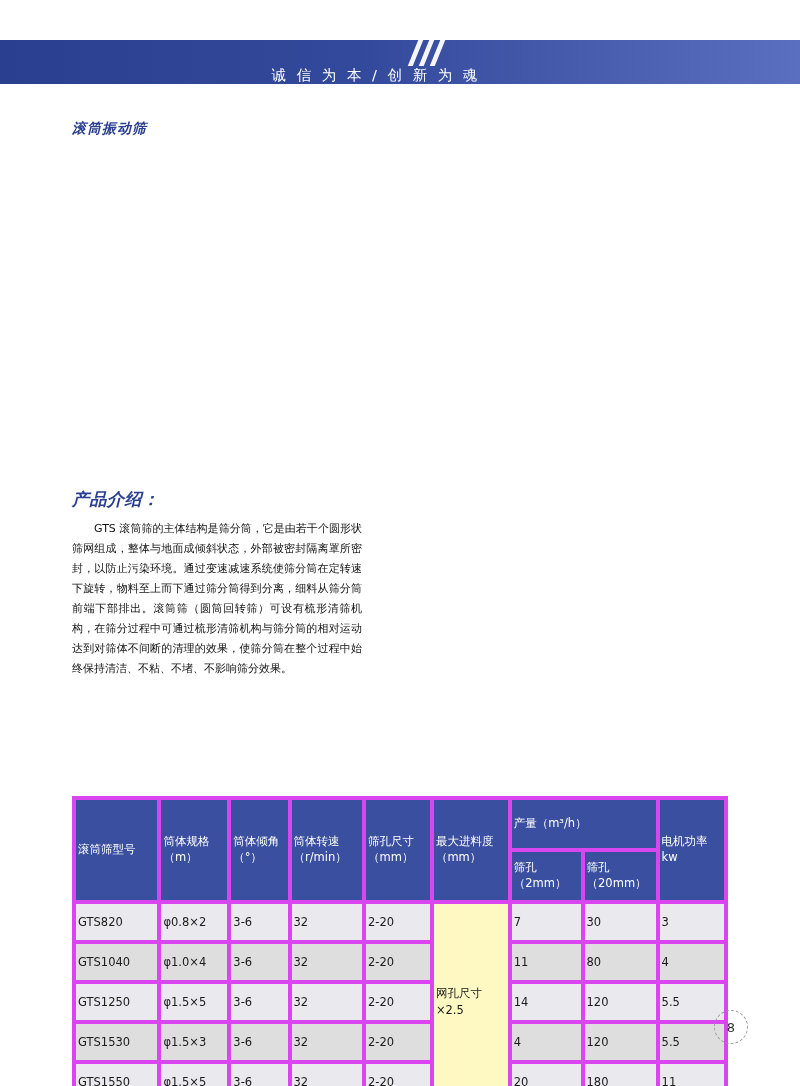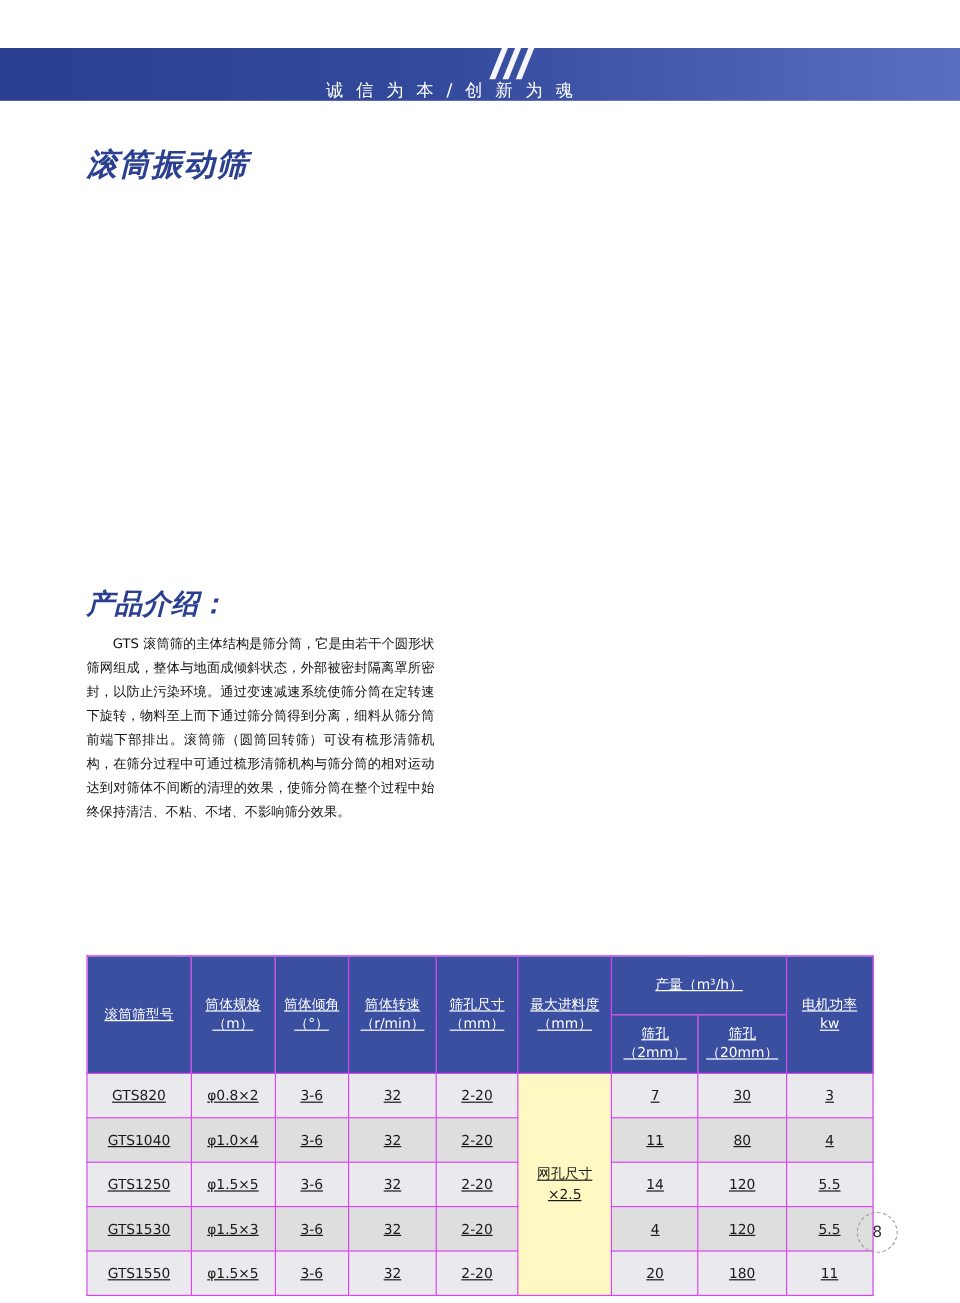--- a/index.html
+++ b/index.html
@@ -50,21 +50,21 @@
     font-size: 14.5px;
     letter-spacing: 3px;
     font-family: "DejaVu Sans", sans-serif;
   }
 
   
   .page-title {
     position: absolute;
     top: 120px;
     left: 72px;
-    font-size: 26px;
+    font-size: 14px;
     font-weight: bold;
     font-style: italic;
     color: #2a3f8f;
     letter-spacing: 1px;
     font-family: "DejaVu Sans", sans-serif;
   }
 
   
   .photo-wrap {
     position: absolute;
@@ -83,21 +83,21 @@
   
   .col {
     position: absolute;
     top: 488px;
     width: 290px;
   }
   .col-left  { left: 72px; }
   .col-right { left: 406px; }
   .col h3 {
     margin: 0 0 8px 0;
-    font-size: 23px;
+    font-size: 17px;
     font-weight: bold;
     font-style: italic;
     color: #2a3f8f;
     font-family: "DejaVu Sans", sans-serif;
     letter-spacing: 0.5px;
   }
   .col p {
     margin: 0;
     font-size: 11px;
     line-height: 1.82;
@@ -112,25 +112,24 @@
     position: absolute;
     top: 796px;
     left: 72px;
     width: 656px;
     border-collapse: collapse;
     font-family: "DejaVu Sans", sans-serif;
     font-size: 11.5px;
   }
   .spec-table th,
   .spec-table td {
-    border: 1px solid #d946ef;
-    text-align: center;
+    border: 4px solid #d946ef;
+    text-align: left;
     vertical-align: middle;
     padding: 2px 2px;
-    text-decoration: underline;
   }
   .spec-table thead th {
     background: #3a4fa0;
     color: #ffffff;
     font-weight: normal;
     line-height: 1.35;
     height: 44px;
   }
   .spec-table tbody td {
     background: #e9e9ee;

